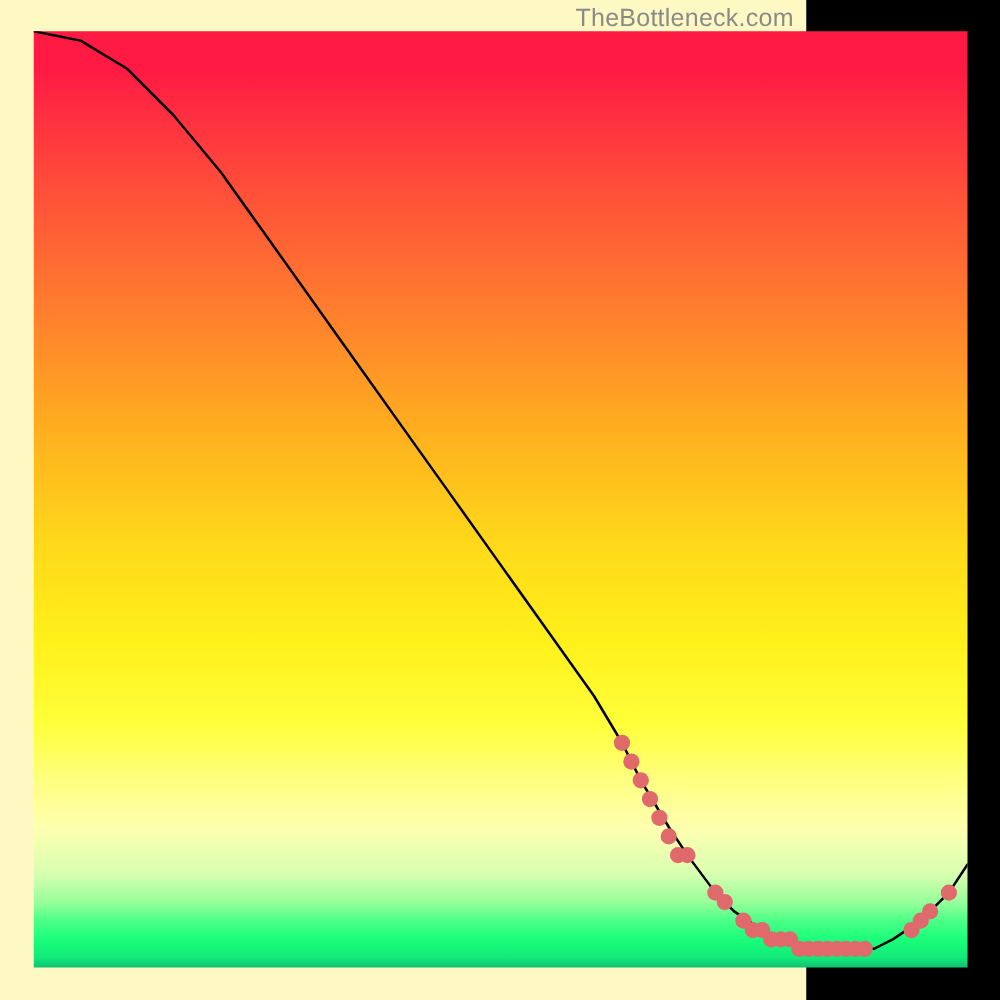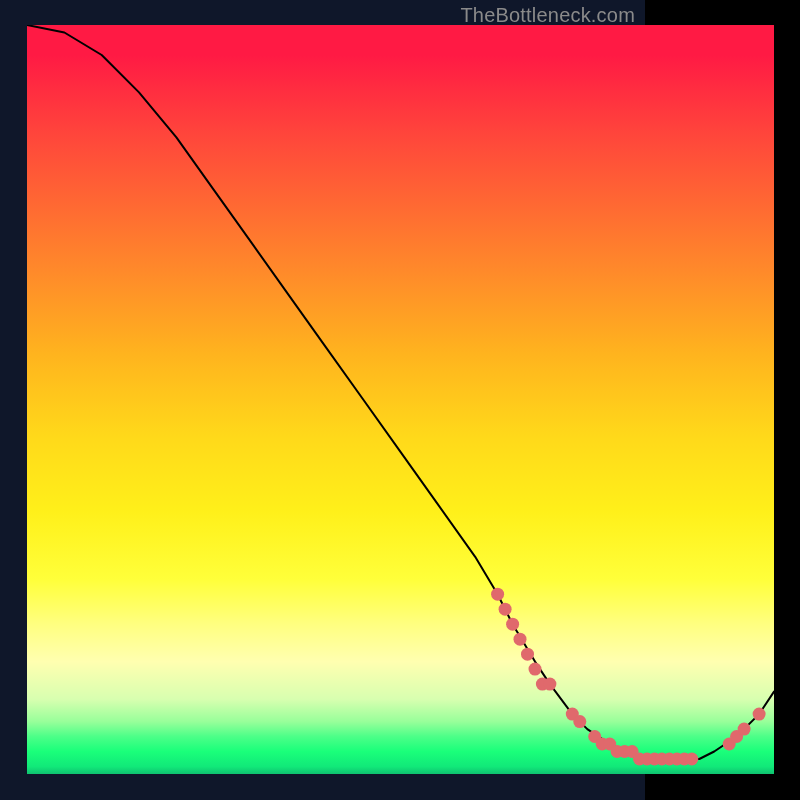--- a/index.html
+++ b/index.html
@@ -7,21 +7,21 @@
     padding: 0;
     width: 800px;
     height: 800px;
     background: #000;
     overflow: hidden;
   }
   .stage {
     position: relative;
     width: 645px;
     height: 800px;
-    background: #0f172a;
+    background: #fef9c3;
   }
   .plot-area {
     position: absolute;
     left: 27px;
     top: 25px;
     width: 747px;
     height: 749px;
     
     background: linear-gradient(
       to bottom,

